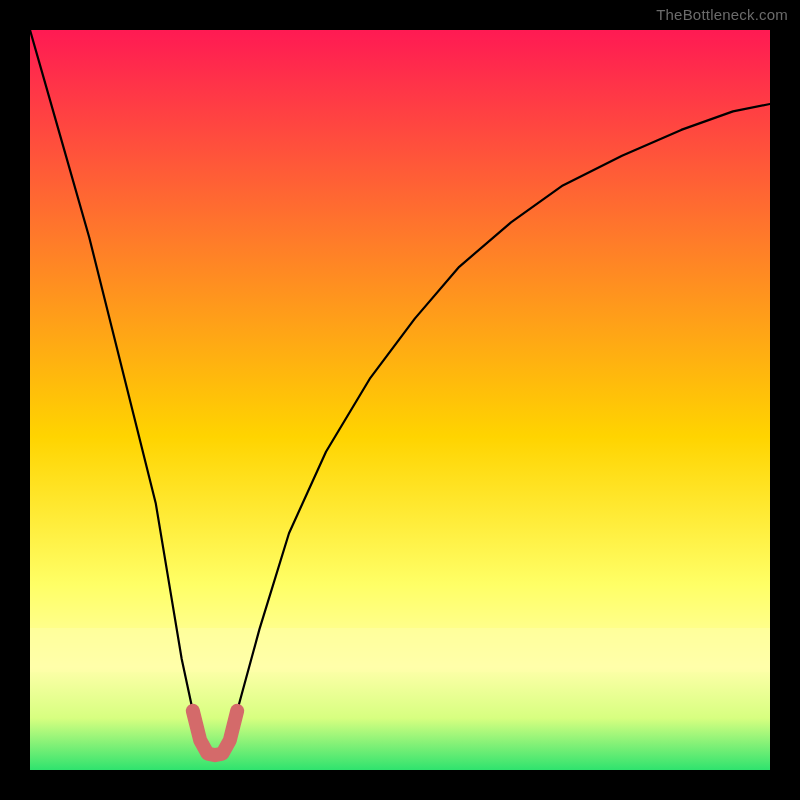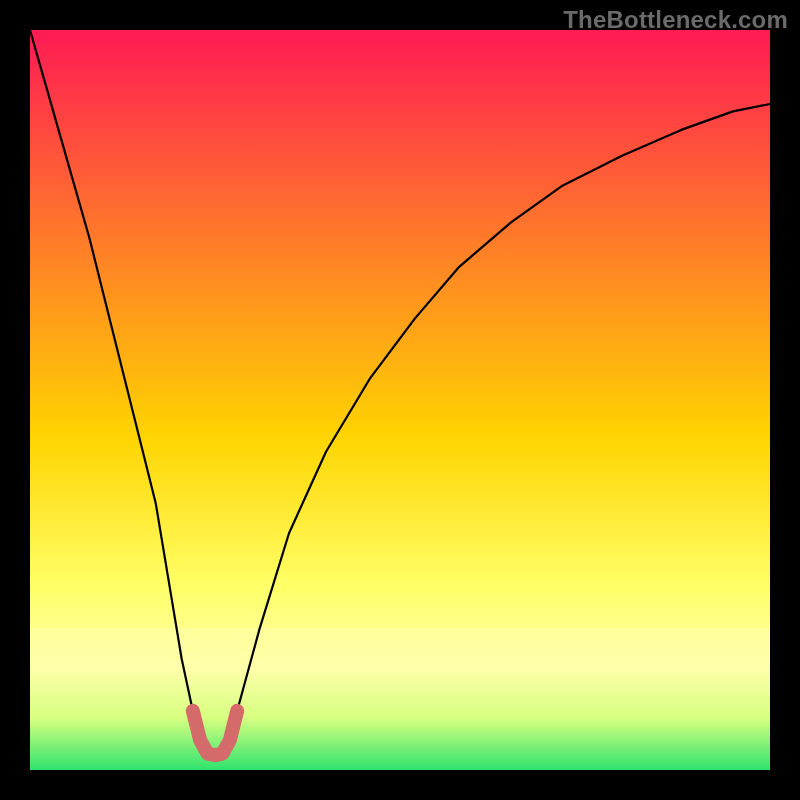--- a/index.html
+++ b/index.html
@@ -22,22 +22,22 @@
     top: 30px;
     width: 740px;
     height: 740px;
     overflow: hidden;
   }
   .watermark {
     position: absolute;
     top: 6px;
     right: 12px;
     color: #6b6b6b;
-    font-size: 24px;
-    font-weight: 700;
+    font-size: 15px;
+    font-weight: 400;
     letter-spacing: 0.2px;
     z-index: 5;
   }
   svg { display: block; }
 </style>
 </head>
 <body>
 
 <div class="frame">
   <div class="watermark">TheBottleneck.com</div>

